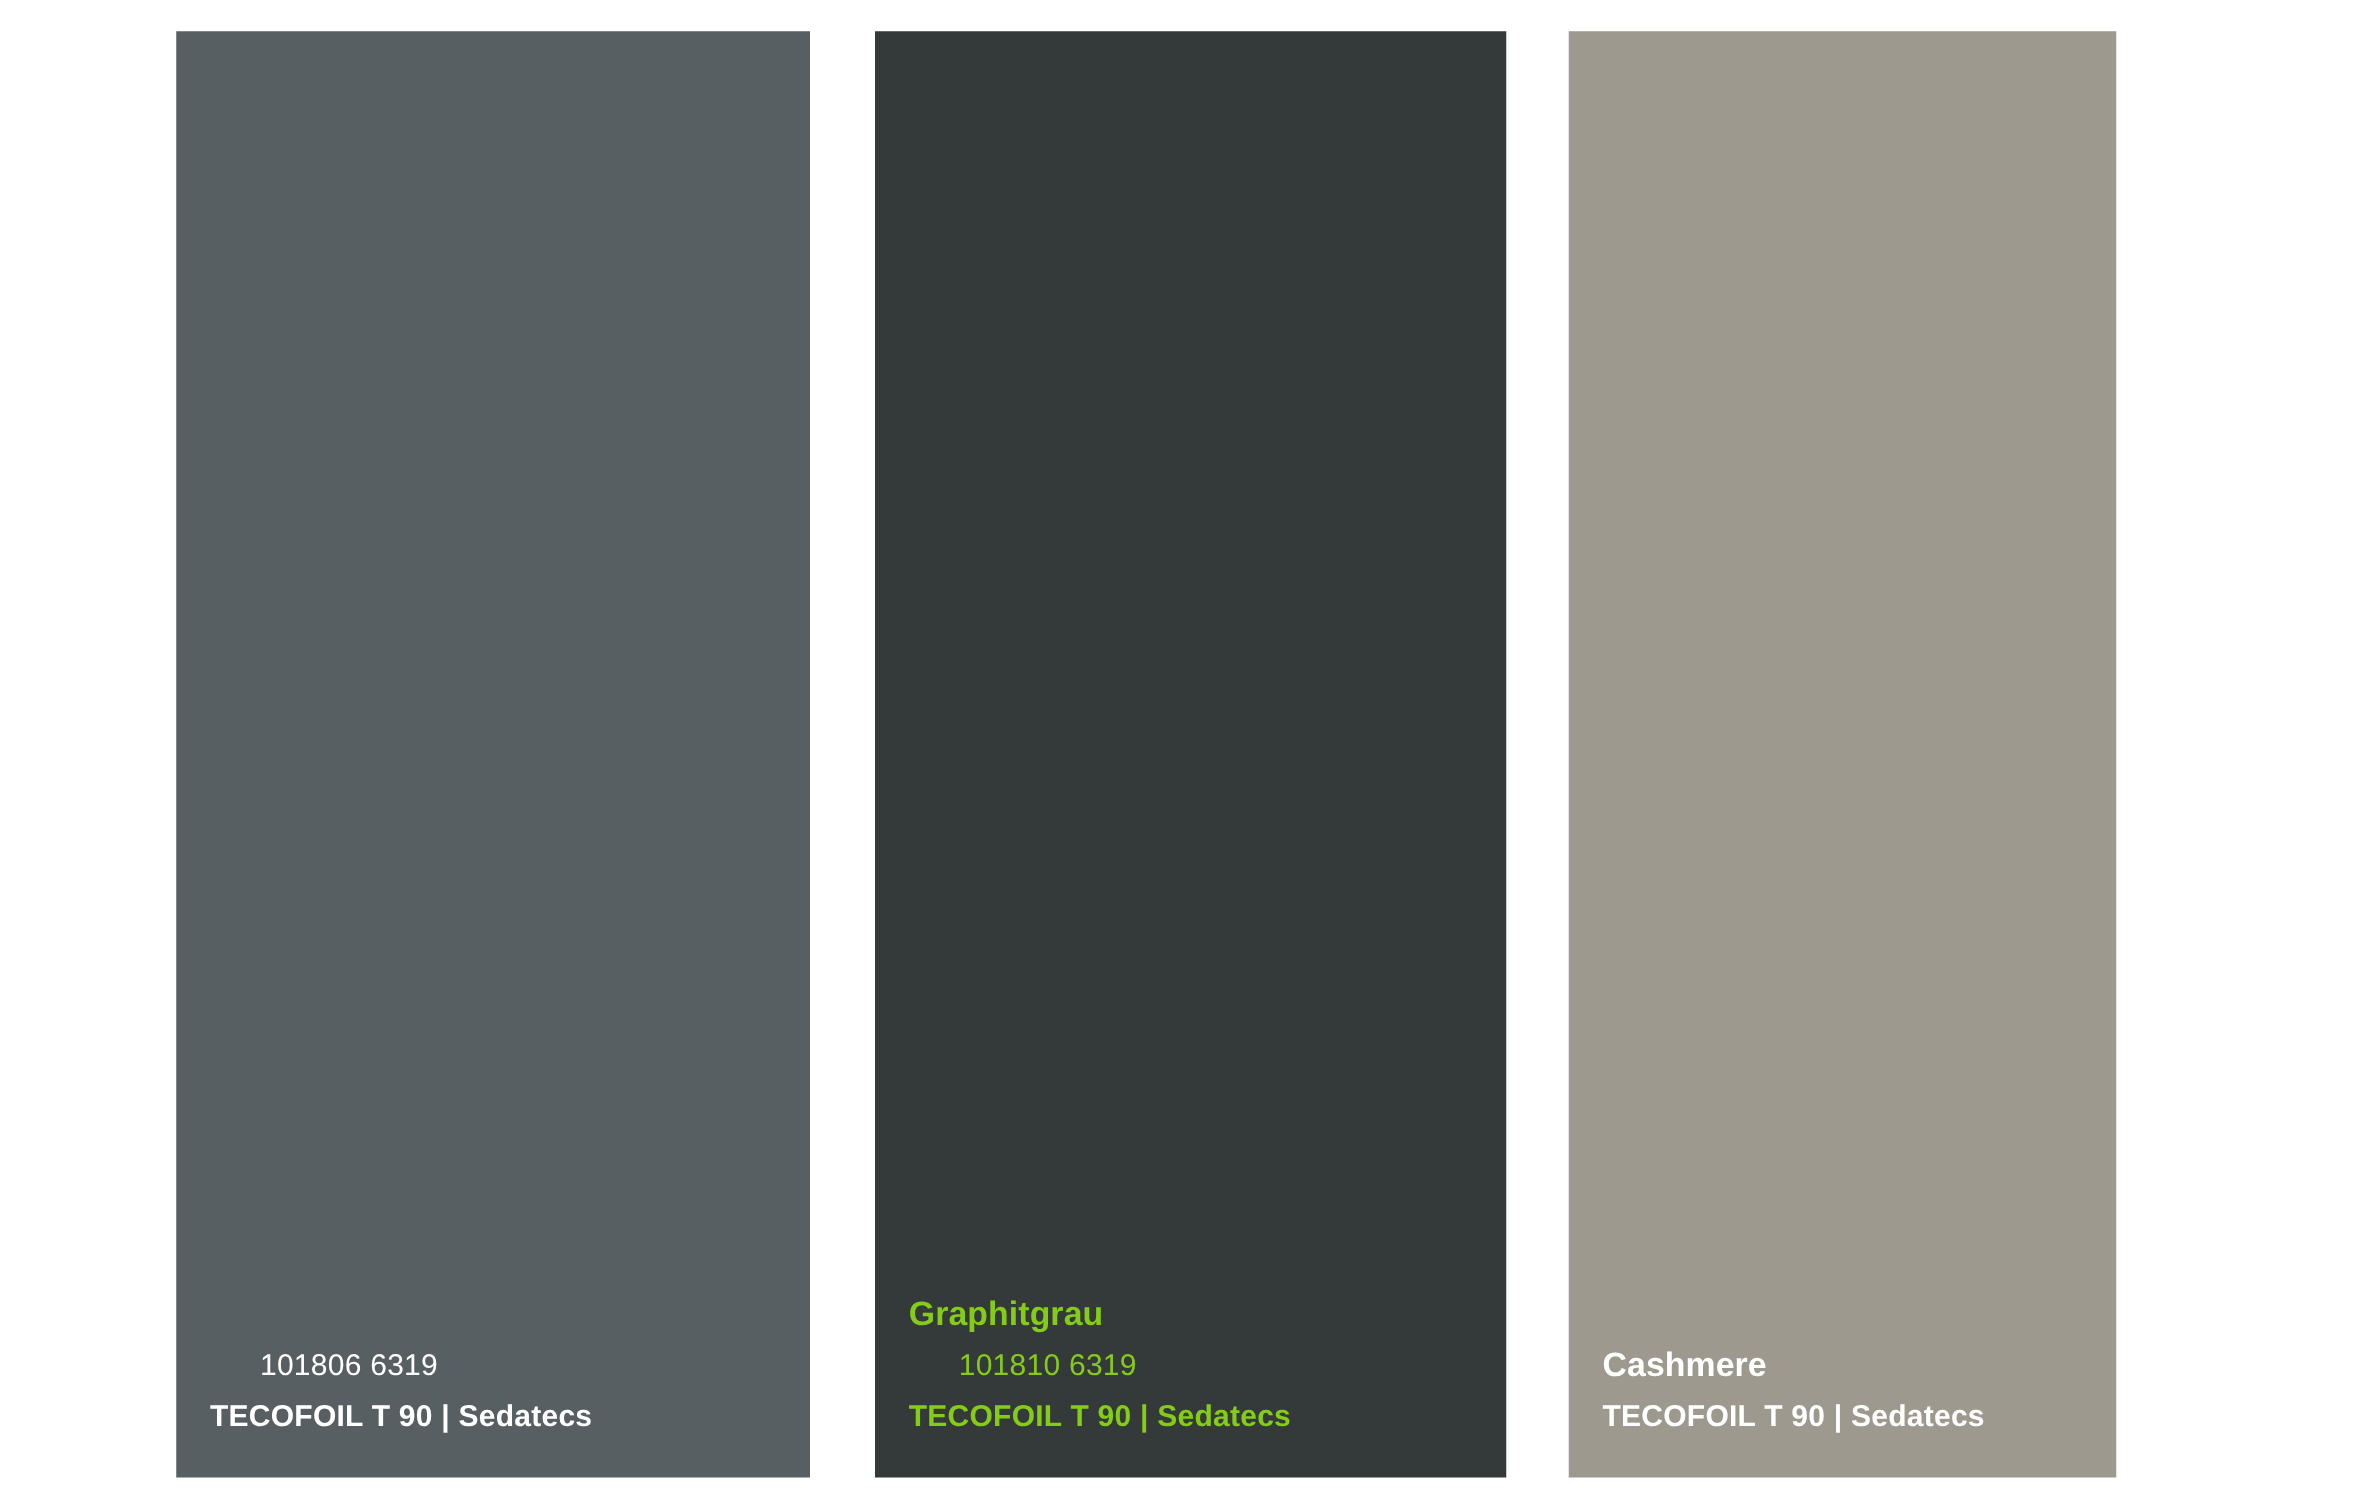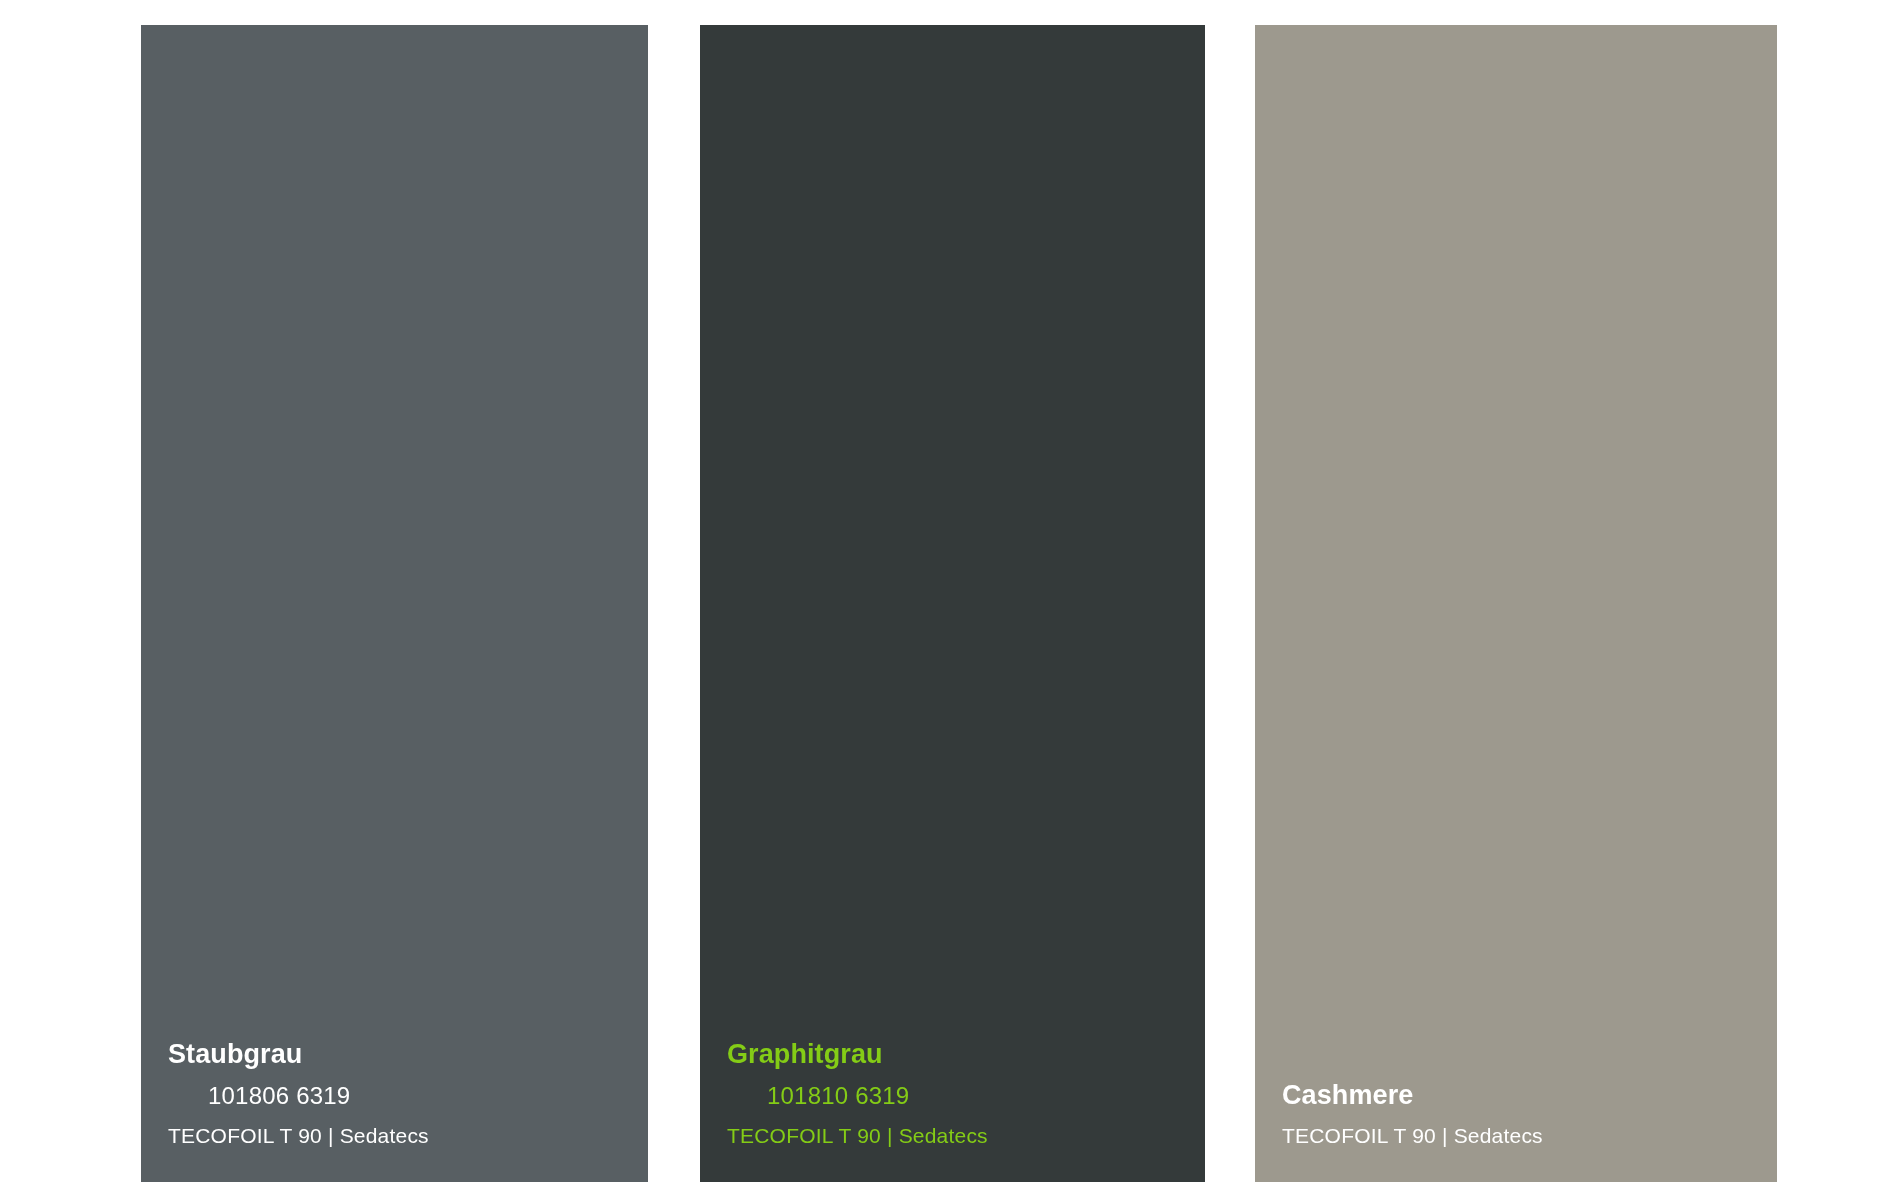--- a/index.html
+++ b/index.html
@@ -26,21 +26,21 @@
   .swatch {
     position: absolute;
     top: 25px;
     height: 1157px;
     box-sizing: border-box;
     overflow: hidden;
   }
 
   .swatch-1 { left: 141px; width: 507px; }
   .swatch-2 { left: 700px; width: 505px; }
-  .swatch-3 { left: 1255px; width: 522px; }
+  .swatch-3 { left: 1255px; width: 438px; }
 
   .swatch-caption {
     position: absolute;
     left: 27px;
     right: 10px;
     bottom: 36px;
     color: #ffffff;
   }
 
   .swatch-name {
@@ -56,35 +56,34 @@
     font-size: 24px;
     font-weight: normal;
     line-height: 1.0;
     letter-spacing: 0.2px;
     margin-bottom: 17px;
     white-space: nowrap;
     margin-left: 40px;
   }
 
   .swatch-product {
-    font-size: 21px;
-    font-weight: normal;
+    font-size: 24px;
+    font-weight: bold;
     line-height: 1.0;
     letter-spacing: 0.2px;
     white-space: nowrap;
   }
 </style>
 </head>
 <body style="background: rgb(255, 255, 255);">
 
 <div class="swatch-board">
 
   <div class="swatch swatch-1" style="background-color: rgb(88, 95, 99);">
     <div class="swatch-caption" style="color: rgb(255, 255, 255);">
-      <div class="swatch-name">Staubgrau</div>
       <div class="swatch-code">101806 6319</div>
       <div class="swatch-product">TECOFOIL T 90 | Sedatecs</div>
     </div>
   </div>
 
   <div class="swatch swatch-2" style="background-color: rgb(52, 58, 58);">
     <div class="swatch-caption" style="color: #84cc16;">
       <div class="swatch-name">Graphitgrau</div>
       <div class="swatch-code">101810 6319</div>
       <div class="swatch-product">TECOFOIL T 90 | Sedatecs</div>

